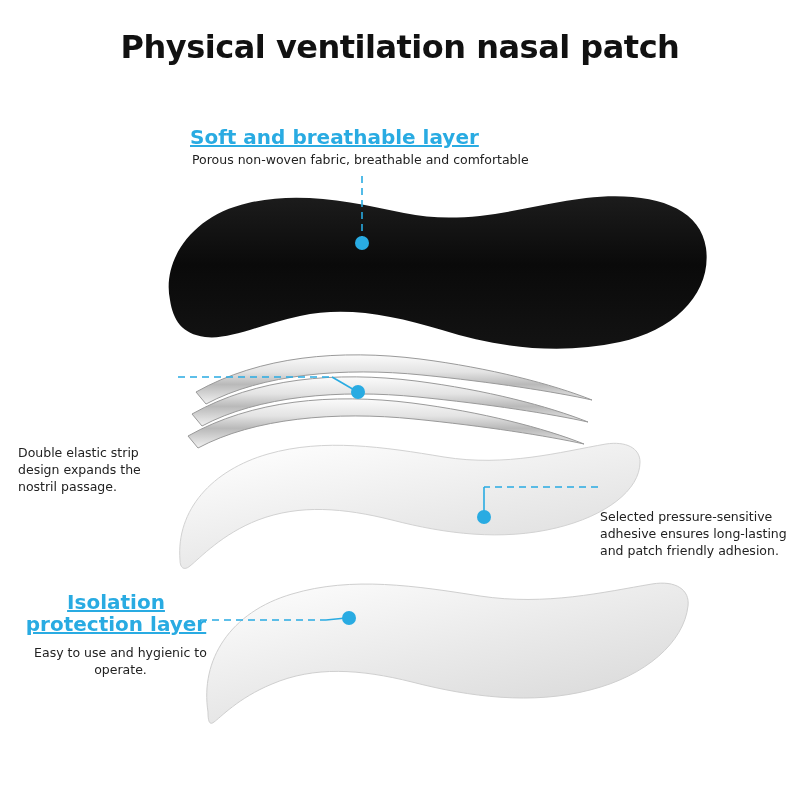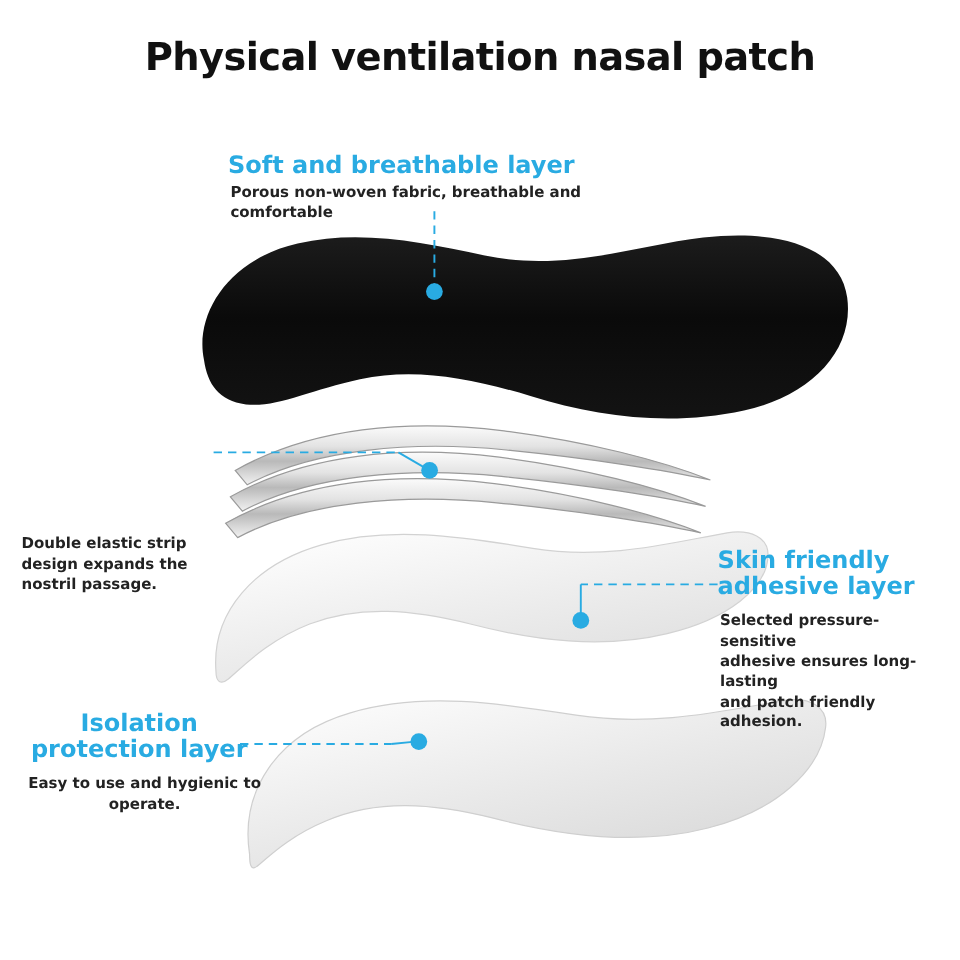--- a/index.html
+++ b/index.html
@@ -46,25 +46,26 @@
 
   
   .callout-head {
     position: absolute;
     color: #29ABE2;
     font-weight: 700;
     font-size: 20px;
     line-height: 1.12;
     font-family: "DejaVu Sans", sans-serif;
     white-space: pre-line;
+    text-decoration: underline;
   }
   .callout-body {
     position: absolute;
     color: #222222;
-    font-weight: 700;
+    font-weight: 400;
     font-size: 12.5px;
     line-height: 1.35;
     font-family: "DejaVu Sans", sans-serif;
     white-space: pre-line;
   }
 
   
   #c1-head { left: 190px; top: 126px; }
   #c1-body { left: 192px; top: 152px; width: 380px; }
 
@@ -178,22 +179,20 @@
     </g>
   </svg>
 
   <div class="callout-head" id="c1-head">Soft and breathable layer</div>
   <div class="callout-body" id="c1-body">Porous non-woven fabric, breathable and comfortable</div>
 
   <div class="callout-body" id="c2-body">Double elastic strip
 design expands the
 nostril passage.</div>
 
-  <div class="callout-head" id="c3-head">Skin friendly
-adhesive layer</div>
   <div class="callout-body" id="c3-body">Selected pressure-sensitive
 adhesive ensures long-lasting
 and patch friendly adhesion.</div>
 
   <div class="callout-head" id="c4-head">Isolation
 protection layer</div>
   <div class="callout-body" id="c4-body">Easy to use and hygienic to
 operate.</div>
 
 </div>

